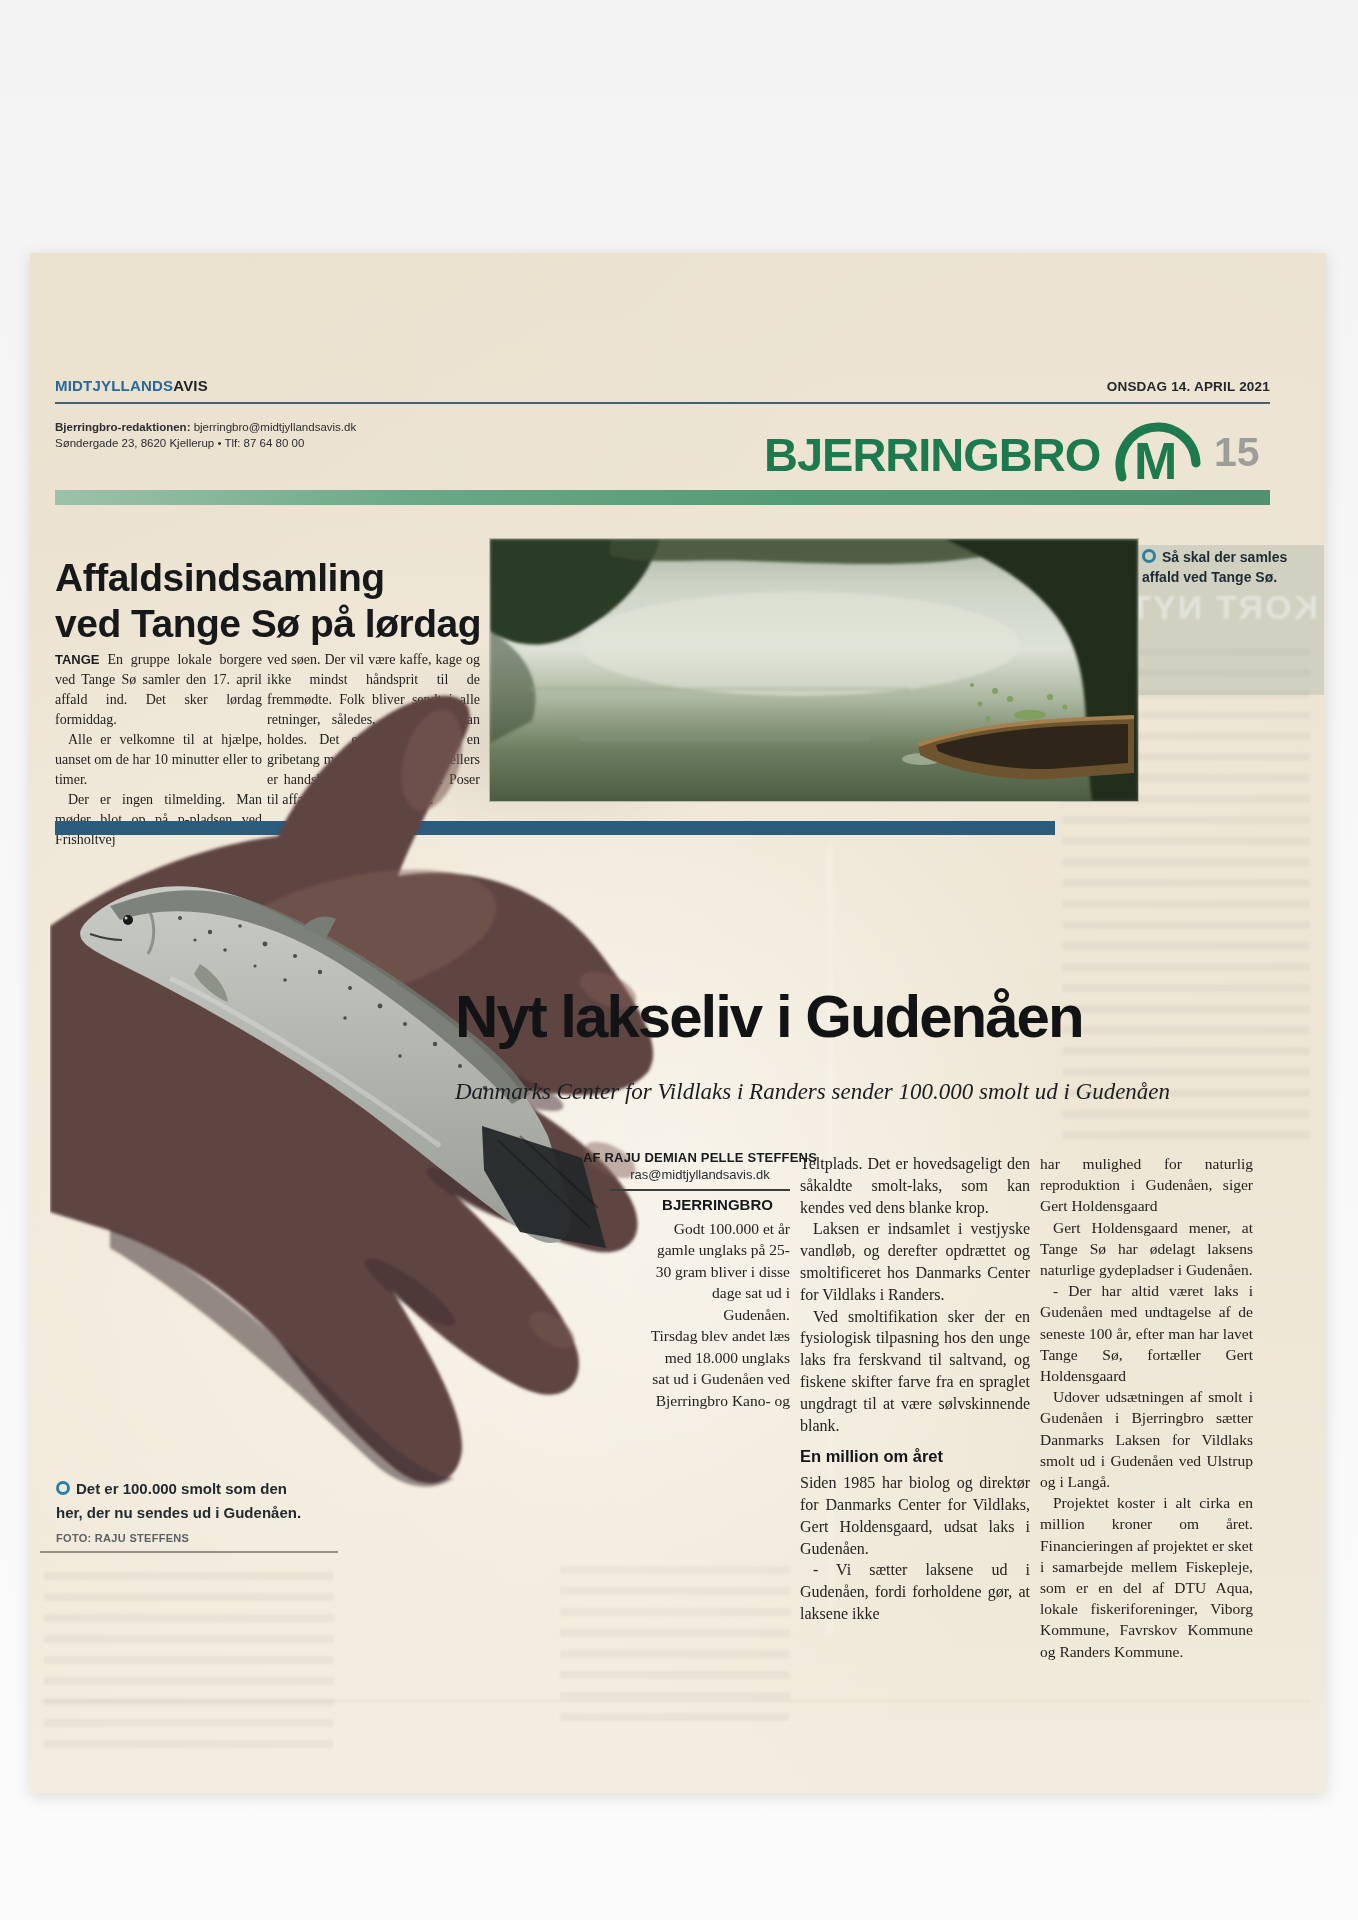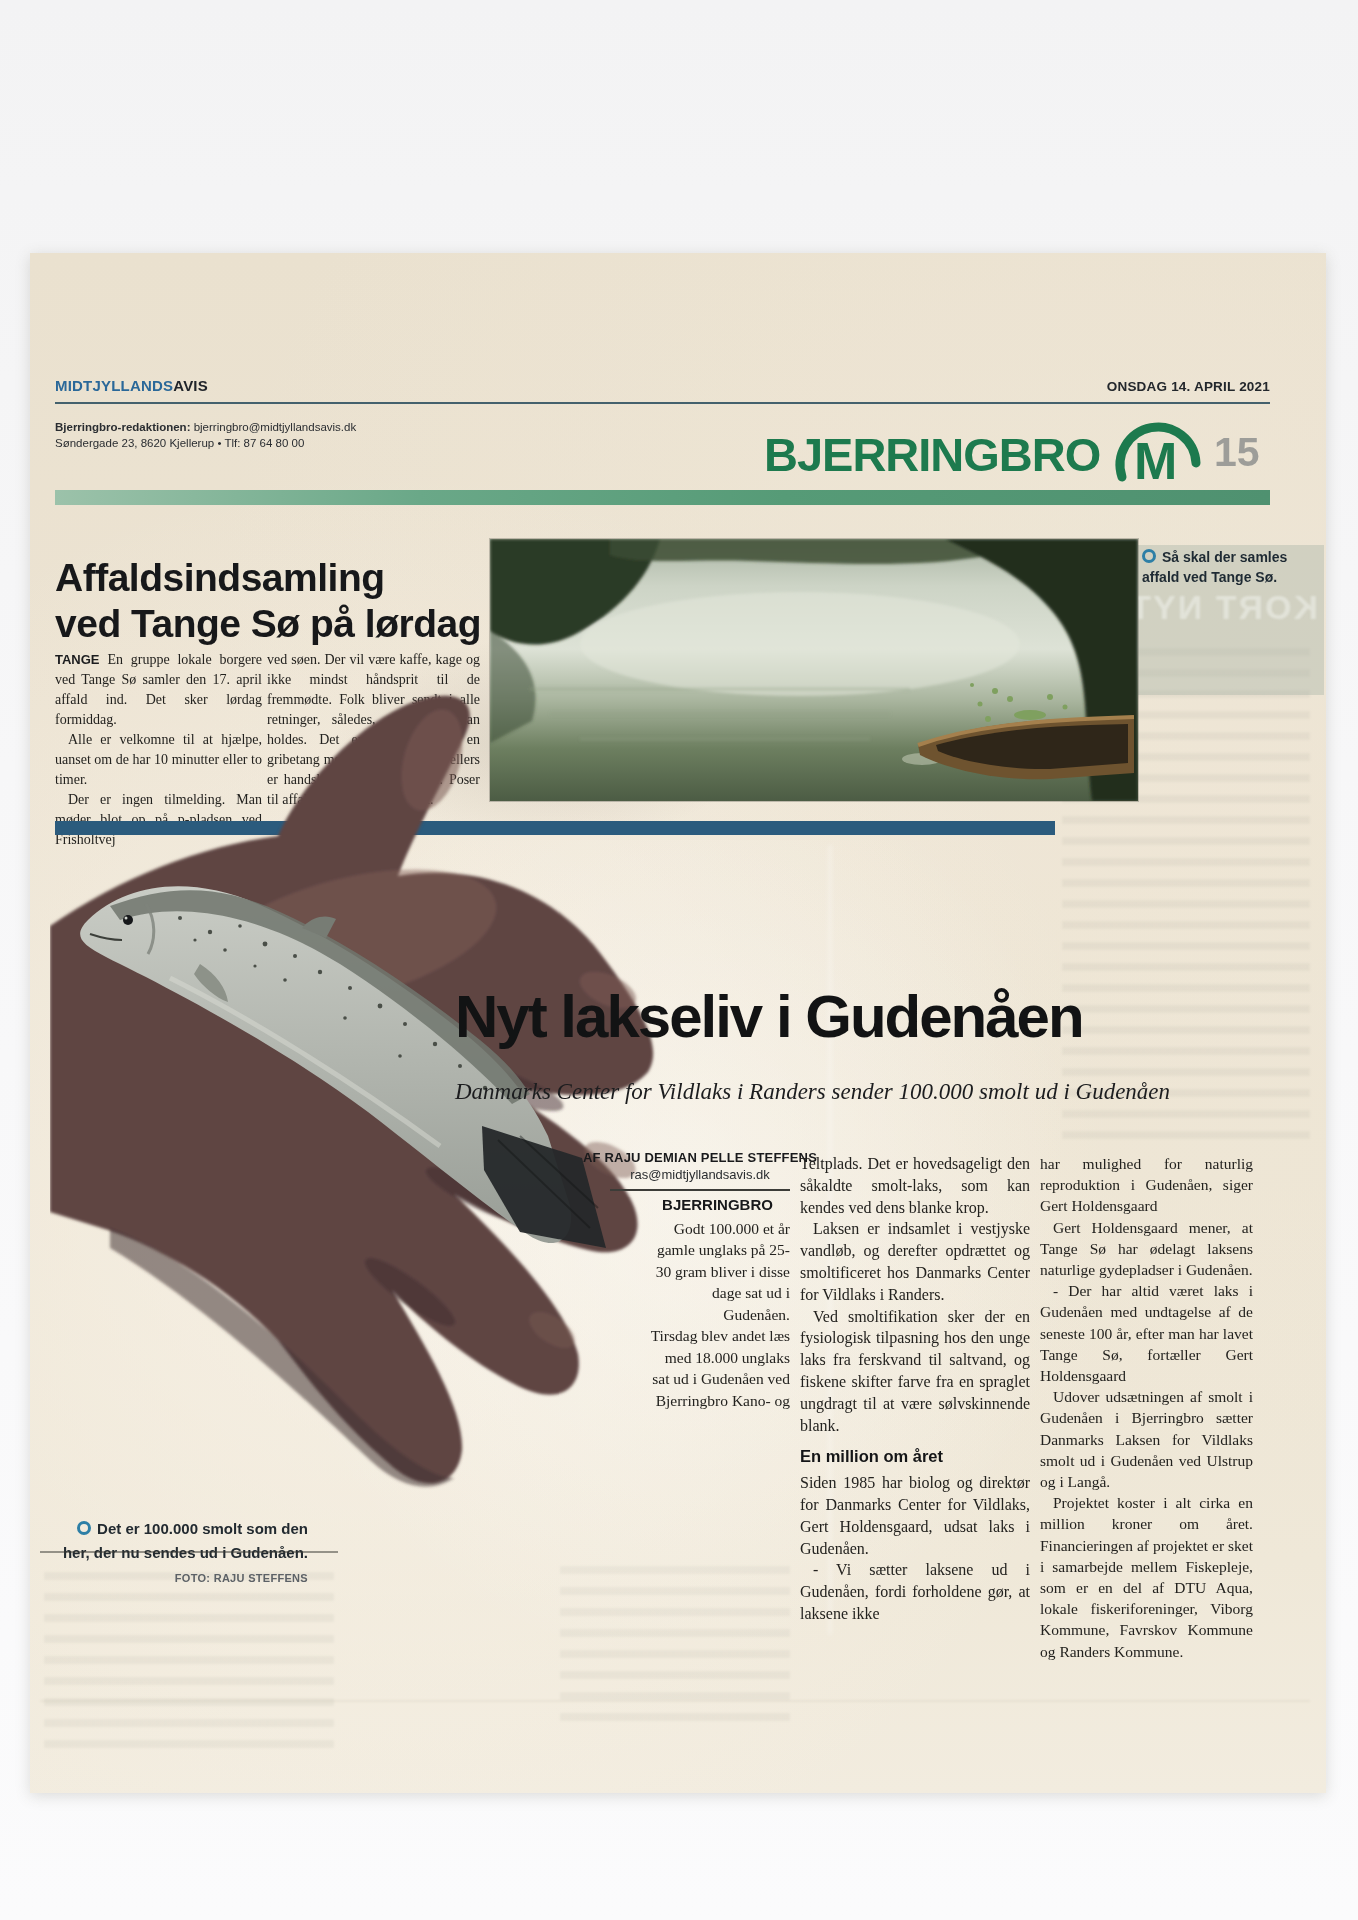--- a/index.html
+++ b/index.html
@@ -43,21 +43,21 @@
   .bodycol{font-size:14px;line-height:20px;text-align:justify;}
   .bodycol p{margin:0;}
   .bodycol p.ind{text-indent:13px;}
   #a1-col1{left:55px;top:650px;width:207px;}
   #a1-col2{left:267px;top:650px;width:213px;}
   .leadtag{font-family:"Liberation Sans",sans-serif;font-weight:bold;font-size:13px;color:#1b1c1e;}
 
   
   .cap{font-weight:bold;color:#1e2a33;}
   #cap1{left:1126px;top:548px;width:180px;font-size:14px;line-height:19.5px;margin-left:16px;}
-  #cap2{left:56px;top:1517px;width:252px;font-size:15px;line-height:24px;color:#222a30;text-align:right;}
+  #cap2{left:56px;top:1477px;width:252px;font-size:15px;line-height:24px;color:#222a30;}
   .dotring{display:inline-block;width:8px;height:8px;border:3px solid #2d7fa6;border-radius:50%;margin-right:6px;vertical-align:-1px;}
   .credit{font-size:11px;color:#5c6166;letter-spacing:.3px;}
   #cap2-rule{left:40px;top:1551px;width:298px;height:2px;background:rgba(55,55,50,.5);}
 
   
   #photo1{left:490px;top:539px;width:648px;height:262px;box-shadow:0 0 0 1px rgba(40,45,35,.25);}
   #blue-divider{left:55px;top:821px;width:1000px;height:14px;background:#2b5b7d;}
   #light-overlay{left:280px;top:840px;width:780px;height:800px;background:radial-gradient(ellipse at 50% 45%,rgba(252,251,247,.5),rgba(252,251,247,0) 75%);}
   #hand-photo{left:50px;top:688px;width:612px;height:840px;}
 

